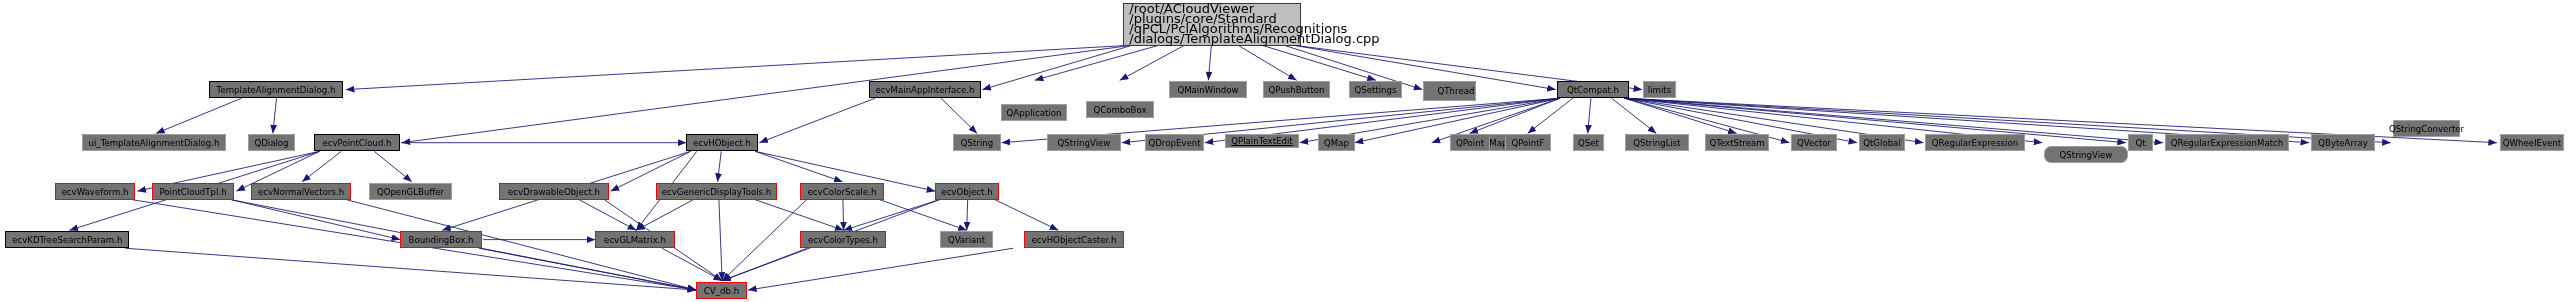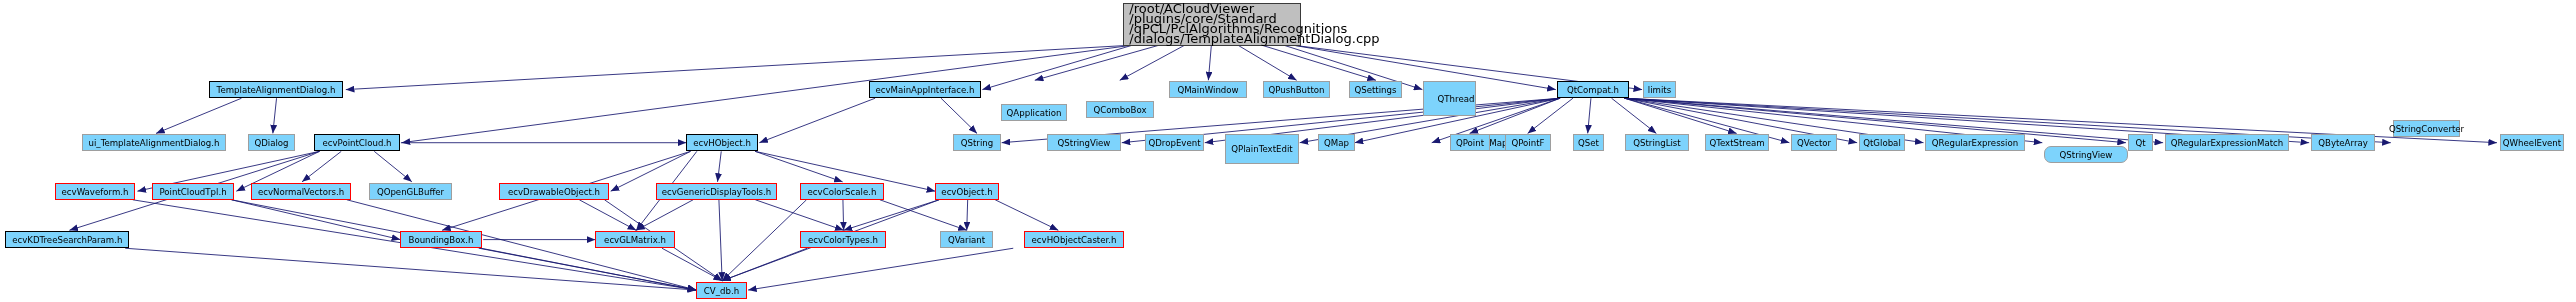--- a/index.html
+++ b/index.html
@@ -7,21 +7,21 @@
     position:relative;
     width:2576px;height:302px;
     background:#ffffff;
     font-family:"DejaVu Sans","Liberation Sans",sans-serif;
     overflow:hidden;
   }
   #edges{position:absolute;left:0;top:0;width:2576px;height:302px;}
   .node{
     position:absolute;
     box-sizing:border-box;
-    background:#7dd3fc;
+    background:#737373;
     display:flex;align-items:center;justify-content:center;
     font-size:8.6px;color:#000000;
     white-space:nowrap;
     cursor:pointer;
     z-index:2;
   }
   .node.bold{border:1.3px solid #000000;}
   .node.gray{border:0.7px solid #9e9e9e;}
   .node.red{border:1.3px solid #ff0000;}
   .node.root{
@@ -123,31 +123,31 @@
 /plugins/core/Standard
 /qPCL/PclAlgorithms/Recognitions
 /dialogs/TemplateAlignmentDialog.cpp</div>
       <div class="node bold" style="left: 209px; top: 81px; width: 134px; height: 17.3px;">TemplateAlignmentDialog.h</div>
       <div class="node bold" style="left: 869px; top: 81px; width: 112px; height: 17.3px;">ecvMainAppInterface.h</div>
       <div class="node gray" style="left: 1001px; top: 81px; width: 66px; height: 17.3px; margin-top: 23px;">QApplication</div>
       <div class="node gray" style="left: 1086px; top: 81px; width: 68px; height: 17.3px; margin-top: 20px;">QComboBox</div>
       <div class="node gray" style="left: 1169px; top: 81px; width: 78px; height: 17.3px;">QMainWindow</div>
       <div class="node gray" style="left: 1263px; top: 81px; width: 67px; height: 17.3px;">QPushButton</div>
       <div class="node gray" style="left: 1349px; top: 81px; width: 53px; height: 17.3px;">QSettings</div>
-      <div class="node gray" style="left: 1423px; top: 81px; width: 53px; height: 35px; padding-left: 13px;">QThread</div>
+      <div class="node gray" style="left: 1423px; top: 81px; width: 53px; height: 20px; padding-left: 13px;">QThread</div>
       <div class="node bold" style="left: 1557px; top: 81px; width: 72px; height: 17.3px;">QtCompat.h</div>
       <div class="node gray" style="left: 1643px; top: 81px; width: 33px; height: 17.3px;">limits</div>
       <div class="node gray" style="left: 82px; top: 134px; width: 144px; height: 17.3px;">ui_TemplateAlignmentDialog.h</div>
       <div class="node gray" style="left: 248px; top: 134px; width: 47px; height: 17.3px; text-align: right;">QDialog</div>
       <div class="node bold" style="left: 314px; top: 134px; width: 86px; height: 17.3px;">ecvPointCloud.h</div>
       <div class="node bold" style="left: 686px; top: 134px; width: 72px; height: 17.3px;">ecvHObject.h</div>
       <div class="node gray" style="left: 953px; top: 134px; width: 48px; height: 17.3px;">QString</div>
       <div class="node gray" style="left: 1047px; top: 134px; width: 74px; height: 17.3px;">QStringView</div>
       <div class="node gray" style="left: 1145px; top: 134px; width: 59px; height: 17.3px;">QDropEvent</div>
-      <div class="node gray" style="left: 1225px; top: 134px; width: 74px; height: 30px;">QPlainTextEdit</div>
+      <div class="node gray" style="left: 1225px; top: 134px; width: 74px; height: 14px; text-decoration: underline;">QPlainTextEdit</div>
       <div class="node gray" style="left: 1318px; top: 134px; width: 37px; height: 17.3px;">QMap</div>
       <div class="node gray" style="left: 1455px; top: 134px; width: 59px; height: 17.3px;">QMultiMap</div>
       <div class="node gray" style="left: 1450px; top: 134px; width: 40px; height: 17.3px;">QPoint</div>
       <div class="node gray" style="left: 1505px; top: 134px; width: 46px; height: 17.3px;">QPointF</div>
       <div class="node gray" style="left: 1573px; top: 134px; width: 31px; height: 17.3px;">QSet</div>
       <div class="node gray" style="left: 1625px; top: 134px; width: 64px; height: 17.3px;">QStringList</div>
       <div class="node gray" style="left: 1705px; top: 134px; width: 64px; height: 17.3px;">QTextStream</div>
       <div class="node gray" style="left: 1791px; top: 134px; width: 46px; height: 17.3px;">QVector</div>
       <div class="node gray" style="left: 1859px; top: 134px; width: 46px; height: 17.3px;">QtGlobal</div>
       <div class="node gray" style="left: 1925px; top: 134px; width: 100px; height: 17.3px;">QRegularExpression</div>

